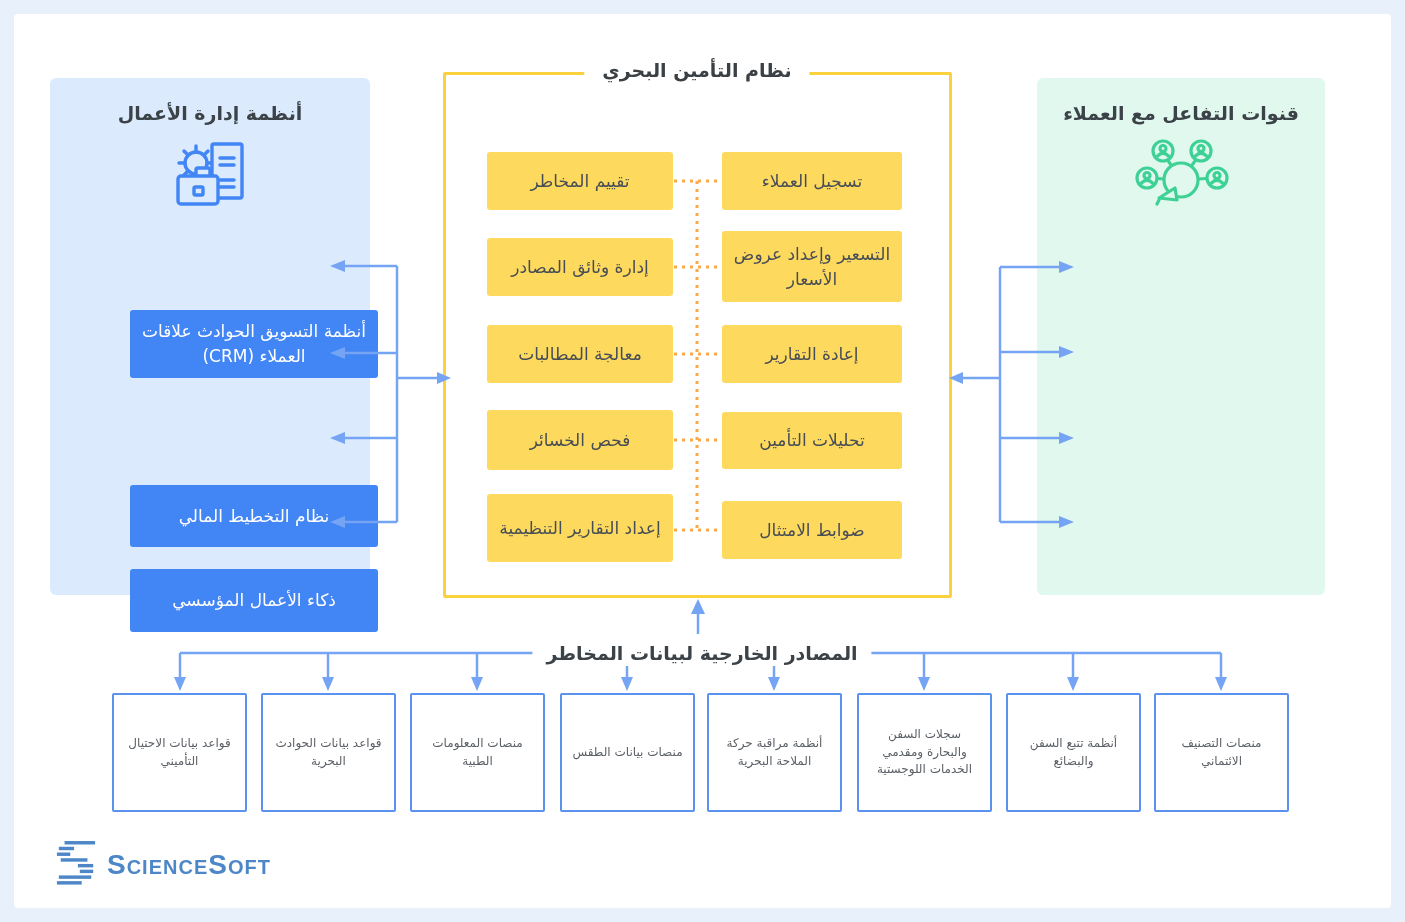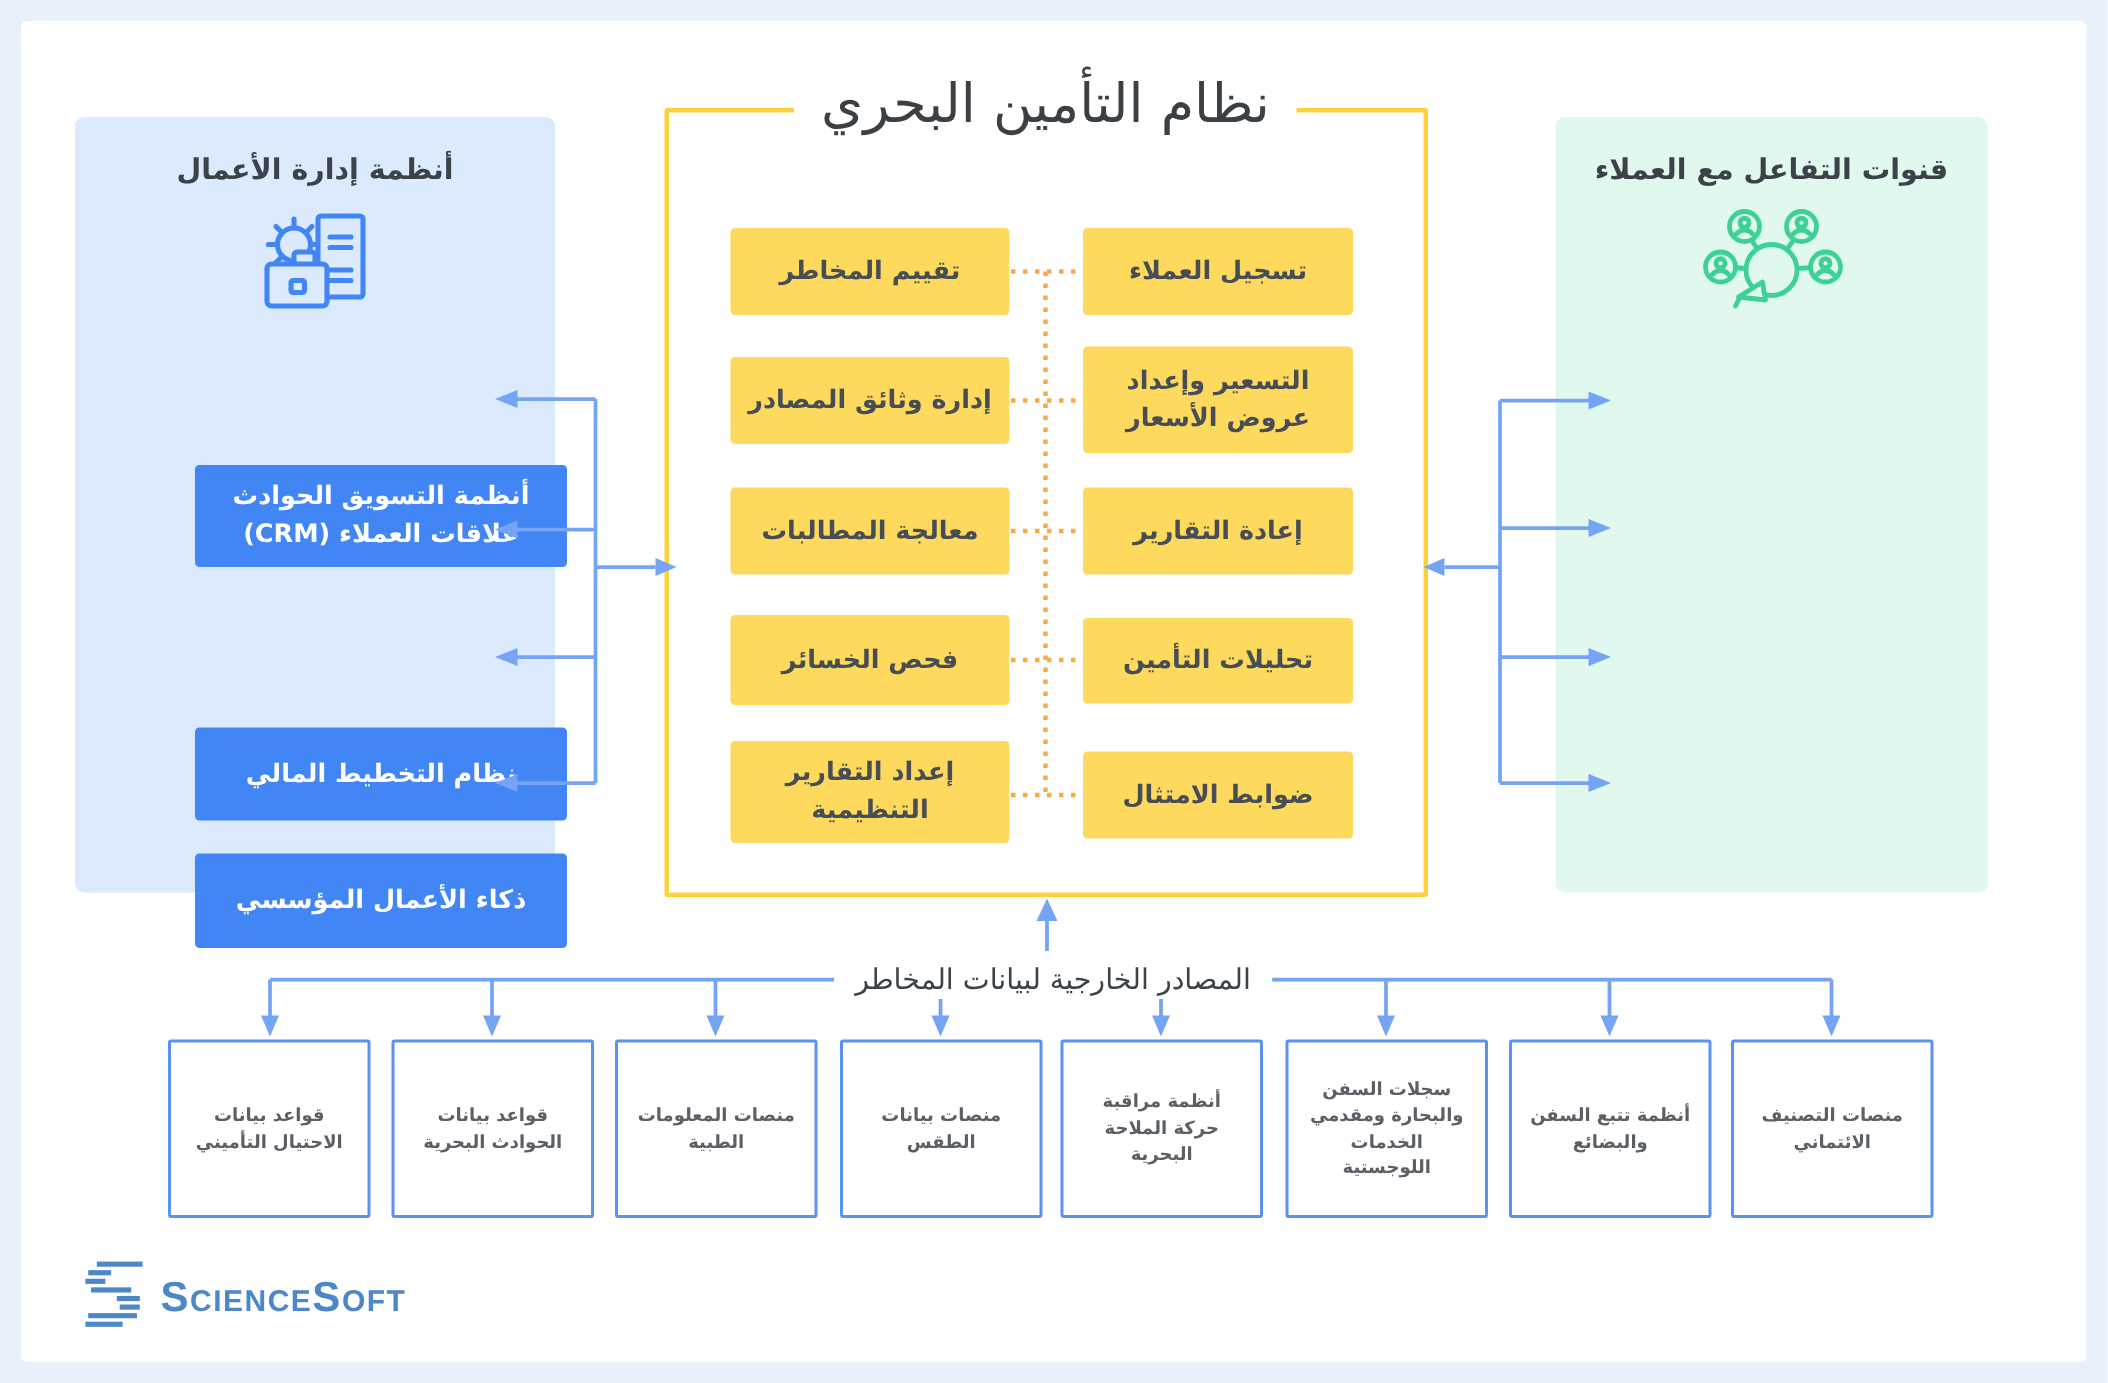--- a/index.html
+++ b/index.html
@@ -21,47 +21,47 @@
     position:absolute; top:24px; width:100%; text-align:center;
     font-weight:700; font-size:19px; color:#3b4248; direction:rtl;
   }
   .panel-icon { position:absolute; top:58px; left:50%; transform:translateX(-50%); }
 
   
   .box {
     position:absolute; box-sizing:border-box; z-index:3;
     display:flex; align-items:center; justify-content:center;
     text-align:center; direction:rtl;
-    font-size:17px; line-height:1.45; border-radius:3px; padding:4px 10px;font-weight:bold;
+    font-size:17px; line-height:1.45; border-radius:3px; padding:4px 10px;
   }
   .blue-box  { left:80px;   width:248px; background:#4285f4; color:#ffffff; }
   .yellow-box{ background:#fdd95e; color:#474d55; }
   .yl { left:487px; width:186px; }
   .yr { left:722px; width:180px; }
 
   .bb0{top:232px;height:68px} .bb1{top:322px;height:62px} .bb2{top:407px;height:62px} .bb3{top:491px;height:63px}
   .yr0{top:152px;height:58px} .yr1{top:231px;height:71px} .yr2{top:325px;height:58px} .yr3{top:412px;height:57px} .yr4{top:501px;height:58px}
   .yl0{top:152px;height:58px} .yl1{top:238px;height:58px} .yl2{top:325px;height:58px} .yl3{top:410px;height:60px} .yl4{top:494px;height:68px}
 
   
   .center-frame {
     position:absolute; left:443px; top:72px; width:509px; height:526px;
     box-sizing:border-box; border:3px solid #fbd23e; border-radius:2px; z-index:1;
   }
   .center-title {
     position:absolute; left:697px; top:70px; transform:translate(-50%,-50%);
     background:#ffffff; padding:2px 18px; z-index:4;
-    font-size:36px; font-weight:400; color:#3b4045; white-space:nowrap; direction:rtl;
+    font-size:19px; font-weight:700; color:#3b4045; white-space:nowrap; direction:rtl;
   }
 
   
   .bottom-title {
     position:absolute; left:702px; top:653px; transform:translate(-50%,-50%);
     background:#ffffff; padding:2px 14px; z-index:4;
-    font-size:19px; font-weight:400; color:#3b4248; white-space:nowrap; direction:rtl;
+    font-size:19px; font-weight:700; color:#3b4248; white-space:nowrap; direction:rtl;
   }
   .bottom-box {
     top:693px; width:135px; height:119px;
     background:#ffffff; border:2px solid #5b92f0; color:#5b6066;
     font-size:12px; border-radius:2px;
   }
   .xb0{left:112px}.xb1{left:261px}.xb2{left:410px}.xb3{left:560px}.xb4{left:707px}.xb5{left:857px}.xb6{left:1006px}.xb7{left:1154px}
 
   
   .wires { position:absolute; left:0; top:0; z-index:2; }

